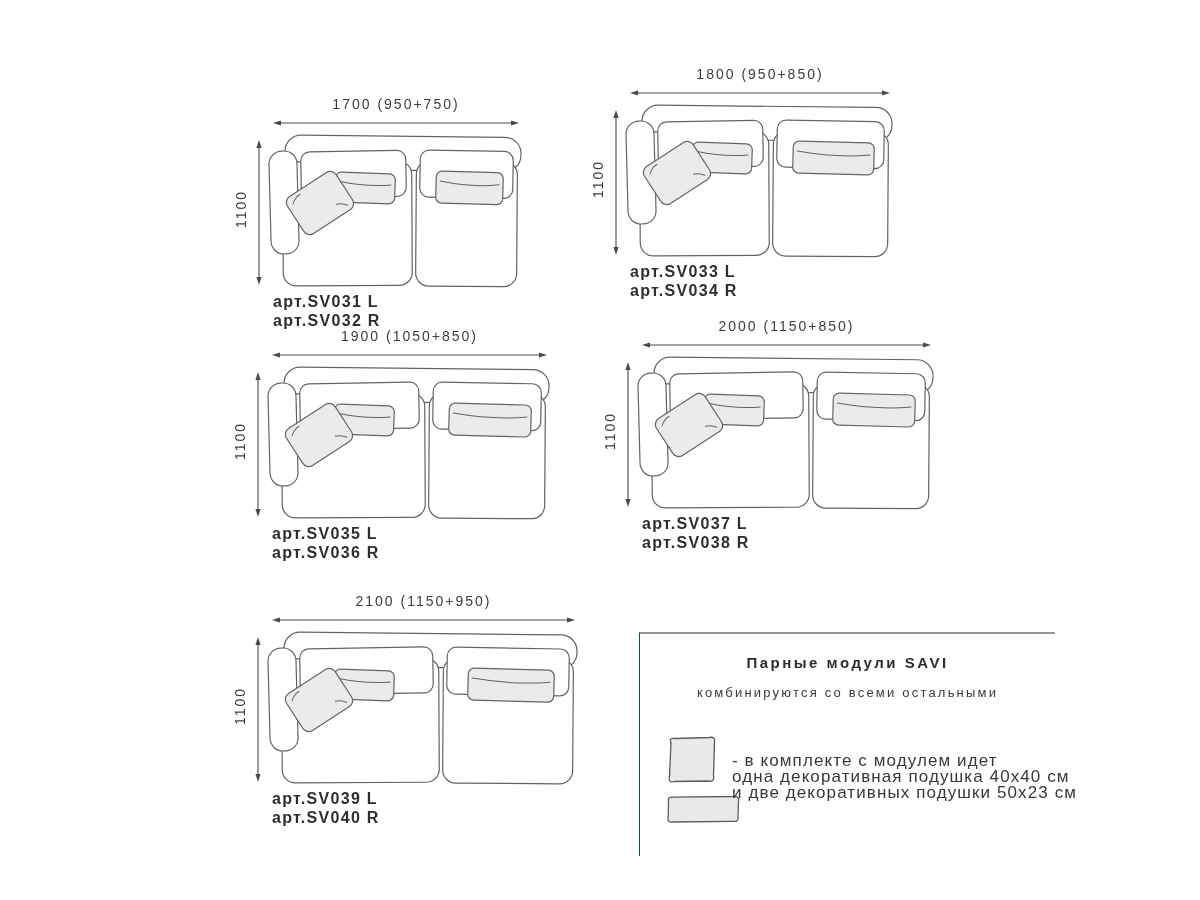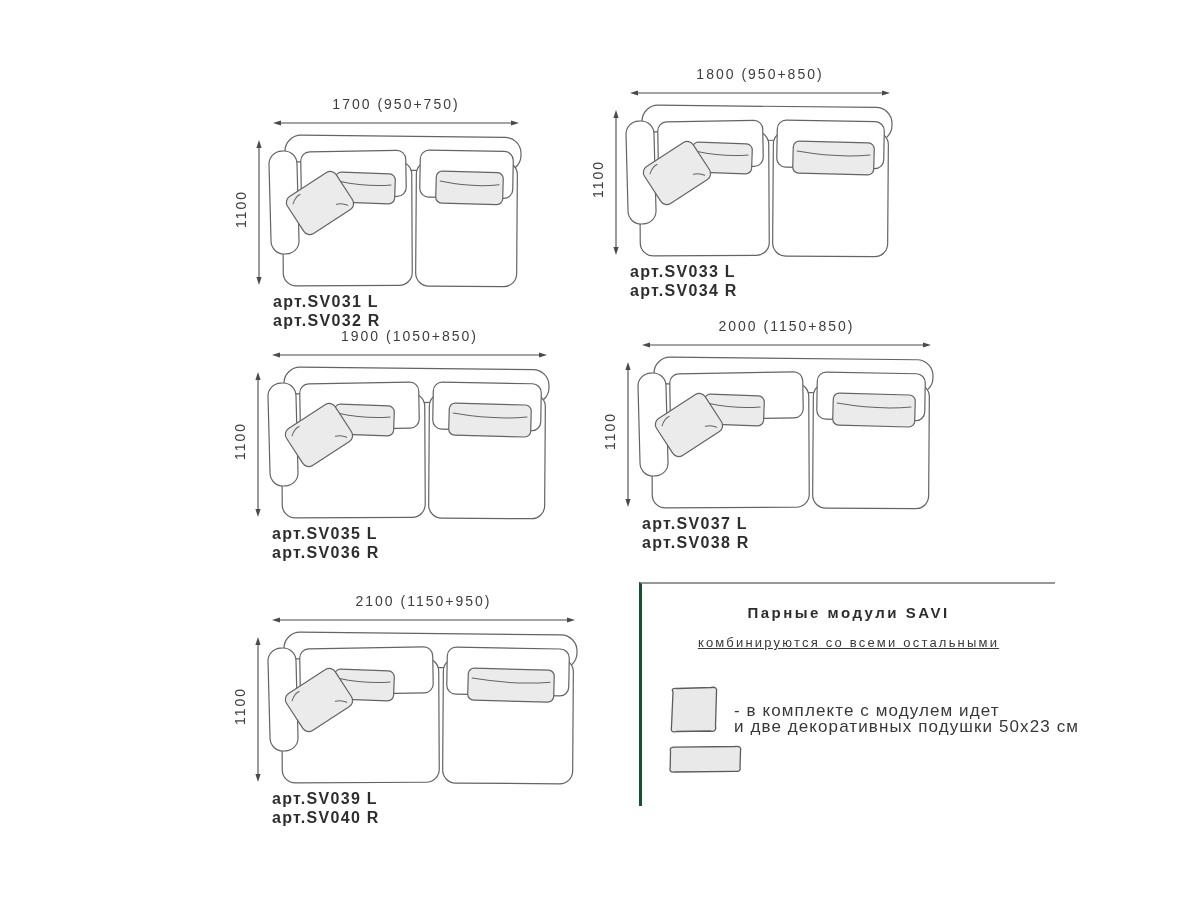--- a/index.html
+++ b/index.html
@@ -18,31 +18,31 @@
     writing-mode:vertical-rl;transform:rotate(180deg);
     display:flex;align-items:center;justify-content:center;
     font-size:14px;letter-spacing:2px;color:#3d3d3d;
   }
   .arts{
     position:absolute;top:196px;left:36px;white-space:nowrap;
     font-size:16px;font-weight:bold;letter-spacing:1.3px;
     color:#2e2e2e;line-height:19px;
   }
   #info{
-    position:absolute;left:639px;top:582px;width:416px;height:224px;
-    border-top:2px solid #979797;border-left:3px solid #14532d;
+    position:absolute;left:639px;top:632px;width:416px;height:224px;
+    border-top:2px solid #979797;border-left:1px solid #14532d;
     box-sizing:border-box;
   }
   .info-title{
     margin-top:20px;text-align:center;font-size:15px;font-weight:bold;
     letter-spacing:2.5px;color:#2d2d2d;white-space:nowrap;
   }
   .info-sub{
     margin-top:11px;text-align:center;font-size:13px;letter-spacing:2.2px;
-    color:#3a3a3a;line-height:21px;text-decoration:underline;
+    color:#3a3a3a;line-height:21px;
   }
   .pillow-icons{position:absolute;left:24px;top:100px;}
   .pillow-icons svg{display:block;}
   .icon-gap{height:8px;}
   .note{
     position:absolute;left:92px;top:119px;font-size:17px;
     letter-spacing:1.1px;color:#383838;line-height:16px;white-space:nowrap;
   }
 </style>
 </head>
@@ -269,15 +269,16 @@
     <svg width="56" height="52" viewBox="0 0 56 52">
       <path d="M7,8 C5,4.5 8,4 11,4.5 L45,3.5 C49,2.5 51.5,4.5 50.5,8 L49.5,42 C50.5,46.5 48,48 44,47 L10,47.5 C6,49 4.5,46.5 5.5,42.5 Z" fill="#e9e9e9" stroke="#5c5c5c" stroke-width="1.3" stroke-linejoin="round"></path>
     </svg>
     <div class="icon-gap"></div>
     <svg width="78" height="30" viewBox="0 0 78 30">
       <path d="M4.5,7 C3.5,3.5 6,3 9,3.2 L69,2.5 C73.5,2 75.5,3.5 74.5,7 L74,23 C75,26.5 72.5,27.8 69,27.4 L9,28 C5,28.6 3.2,27 4.2,23.5 Z" fill="#e9e9e9" stroke="#5c5c5c" stroke-width="1.3" stroke-linejoin="round"></path>
     </svg>
   </div>
   <div class="note">
     <div>- в комплекте с модулем идет</div>
+    <div>одна декоративная подушка 40х40 см</div>
     <div>и две декоративных подушки 50х23 см</div>
   </div>
 </div>
 
 </body></html>

